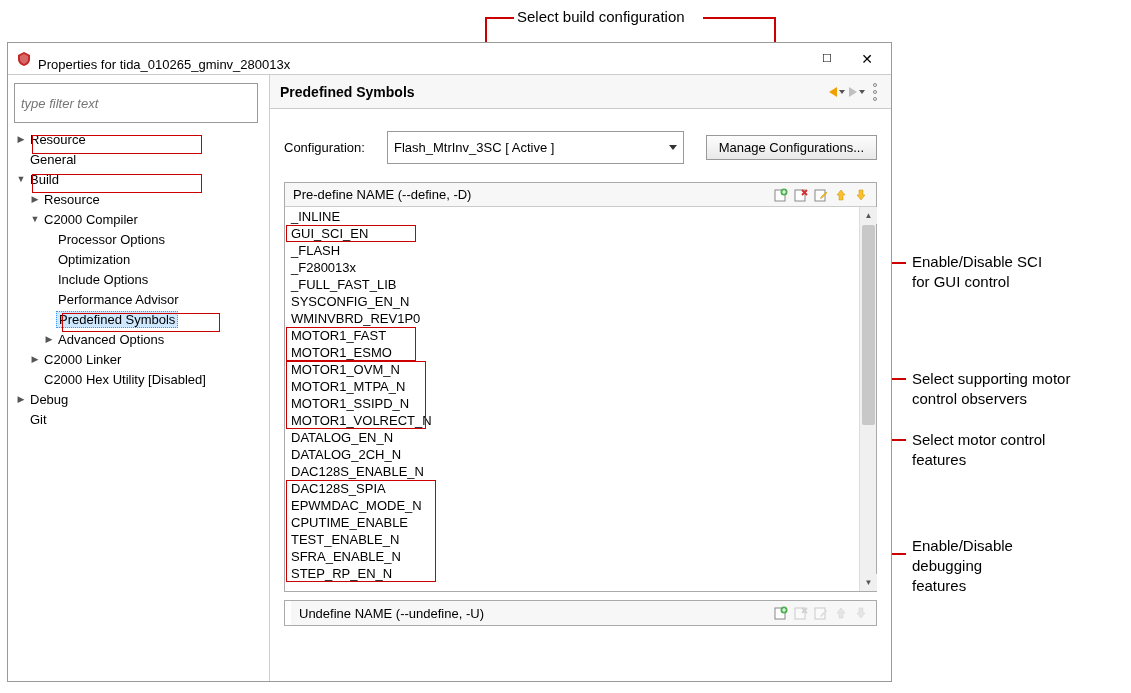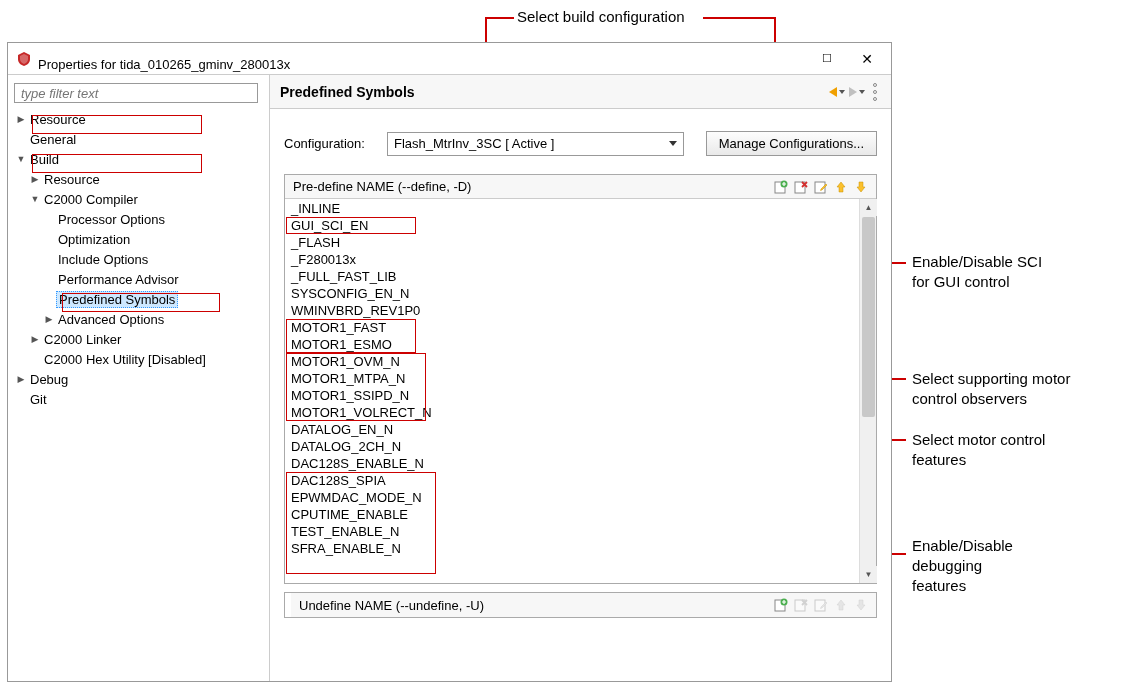--- a/index.html
+++ b/index.html
@@ -15,21 +15,21 @@
 .titlebar { height: 32px; display: flex; align-items: center; padding: 0 4px 0 8px; border-bottom: 1px solid #ccc; }
 .app-icon { width: 16px; height: 16px; margin-right: 6px; }
 .titlebar .title { flex: 1; font-size: 13px; margin-top: 12px; }
 .win-btns { display: flex; gap: 0; }
 .win-btn { width: 40px; height: 28px; display: flex; align-items: center; justify-content: center; font-family: inherit; font-size: 14px; }
 .win-maximize { font-size: 11px; }
 
 .content { display: flex; height: calc(100% - 32px); }
 .sidebar { width: 262px; border-right: 1px solid #ccc; padding: 8px 0 0 6px; }
 
-.filter-input { width: 244px; height: 20px; border: 1px solid #999; padding: 2px 6px; font-size: 13px; font-style: italic; color: #666; margin-bottom: 6px; }
+.filter-input { width: 244px; height: 40px; border: 1px solid #999; padding: 2px 6px; font-size: 13px; font-style: italic; color: #666; margin-bottom: 6px; }
 
 .tree { font-size: 13px; }
 .tree-row { display: flex; align-items: center; height: 20px; padding-right: 4px; }
 .tw { width: 14px; display: inline-flex; justify-content: center; align-items: center; color: #555; font-size: 9px; }
 .tw.empty { visibility: hidden; }
 .tree-label { padding: 0 2px; }
 .selected { background: #cde8ff; border: 1px dotted #3399ff; }
 
 .red-box { border: 1px solid #cc0000; }
 .rb-resource { position: absolute; left: 18px; top: 6px; width: 170px; height: 19px; pointer-events: none; }
@@ -43,21 +43,21 @@
 .nav-arrow { display: inline-flex; align-items: center; }
 .ylw-left, .ylw-right { width: 0; height: 0; border-top: 5px solid transparent; border-bottom: 5px solid transparent; }
 .ylw-left { border-right: 8px solid #f0a000; }
 .ylw-right { border-left: 8px solid #c0c0c0; }
 .dd-tri { width: 0; height: 0; border-left: 3px solid transparent; border-right: 3px solid transparent; border-top: 4px solid #555; margin-left: 2px; }
 .menu-dots { display: flex; flex-direction: column; gap: 3px; padding: 0 4px; }
 .menu-dots .d { width: 4px; height: 4px; border: 1px solid #888; border-radius: 50%; }
 
 .config-row { padding: 22px 14px 18px 14px; display: flex; align-items: center; gap: 22px; }
 .config-label { font-size: 13px; }
-.config-select { flex: 1; height: 24px; border: 1px solid #999; background: #fff; padding: 0 6px; display: flex; align-items: center; justify-content: space-between; font-size: 13px; text-align: right; }
+.config-select { flex: 1; height: 33px; border: 1px solid #999; background: #fff; padding: 0 6px; display: flex; align-items: center; justify-content: space-between; font-size: 13px; text-align: right; }
 .select-arrow { width: 0; height: 0; border-left: 4px solid transparent; border-right: 4px solid transparent; border-top: 5px solid #333; }
 .manage-btn { height: 25px; border: 1px solid #999; background: linear-gradient(#fdfdfd,#e9e9e9); padding: 0 12px; font-size: 13px; }
 
 .list-panel { margin: 0 14px 8px 14px; border: 1px solid #aaa; }
 .list-header { height: 24px; display: flex; align-items: center; padding: 0 8px; background: #f7f7f7; border-bottom: 1px solid #ccc; }
 .list-header .lh-title { flex: 1; font-size: 13px; }
 .toolbar-icons { display: flex; gap: 6px; align-items: center; }
 .ti { width: 14px; height: 14px; }
 
 .list-body { position: relative; height: 384px; display: flex; }
@@ -263,20 +263,21 @@
               <div class="sym">MOTOR1_SSIPD_N</div>
               <div class="sym">MOTOR1_VOLRECT_N</div>
               <div class="sym">DATALOG_EN_N</div>
               <div class="sym">DATALOG_2CH_N</div>
               <div class="sym">DAC128S_ENABLE_N</div>
               <div class="sym">DAC128S_SPIA</div>
               <div class="sym">EPWMDAC_MODE_N</div>
               <div class="sym">CPUTIME_ENABLE</div>
               <div class="sym">TEST_ENABLE_N</div>
               <div class="sym">SFRA_ENABLE_N</div>
+              <div class="sym">STEP_RP_EN_N</div>
               <div class="rb-sym" style="left:1px; top:18px; width:130px; height:17px;"></div>
             <div class="rb-sym" style="left:1px; top:120px; width:130px; height:34px;"></div>
             <div class="rb-sym" style="left:1px; top:154px; width:140px; height:68px;"></div>
             <div class="rb-sym" style="left:1px; top:273px; width:150px; height:102px;"></div>
           </div>
           <div class="scrollbar">
             <div class="scroll-up">▲</div>
             <div class="thumb"></div>
             <div class="scroll-down">▼</div>
           </div>

